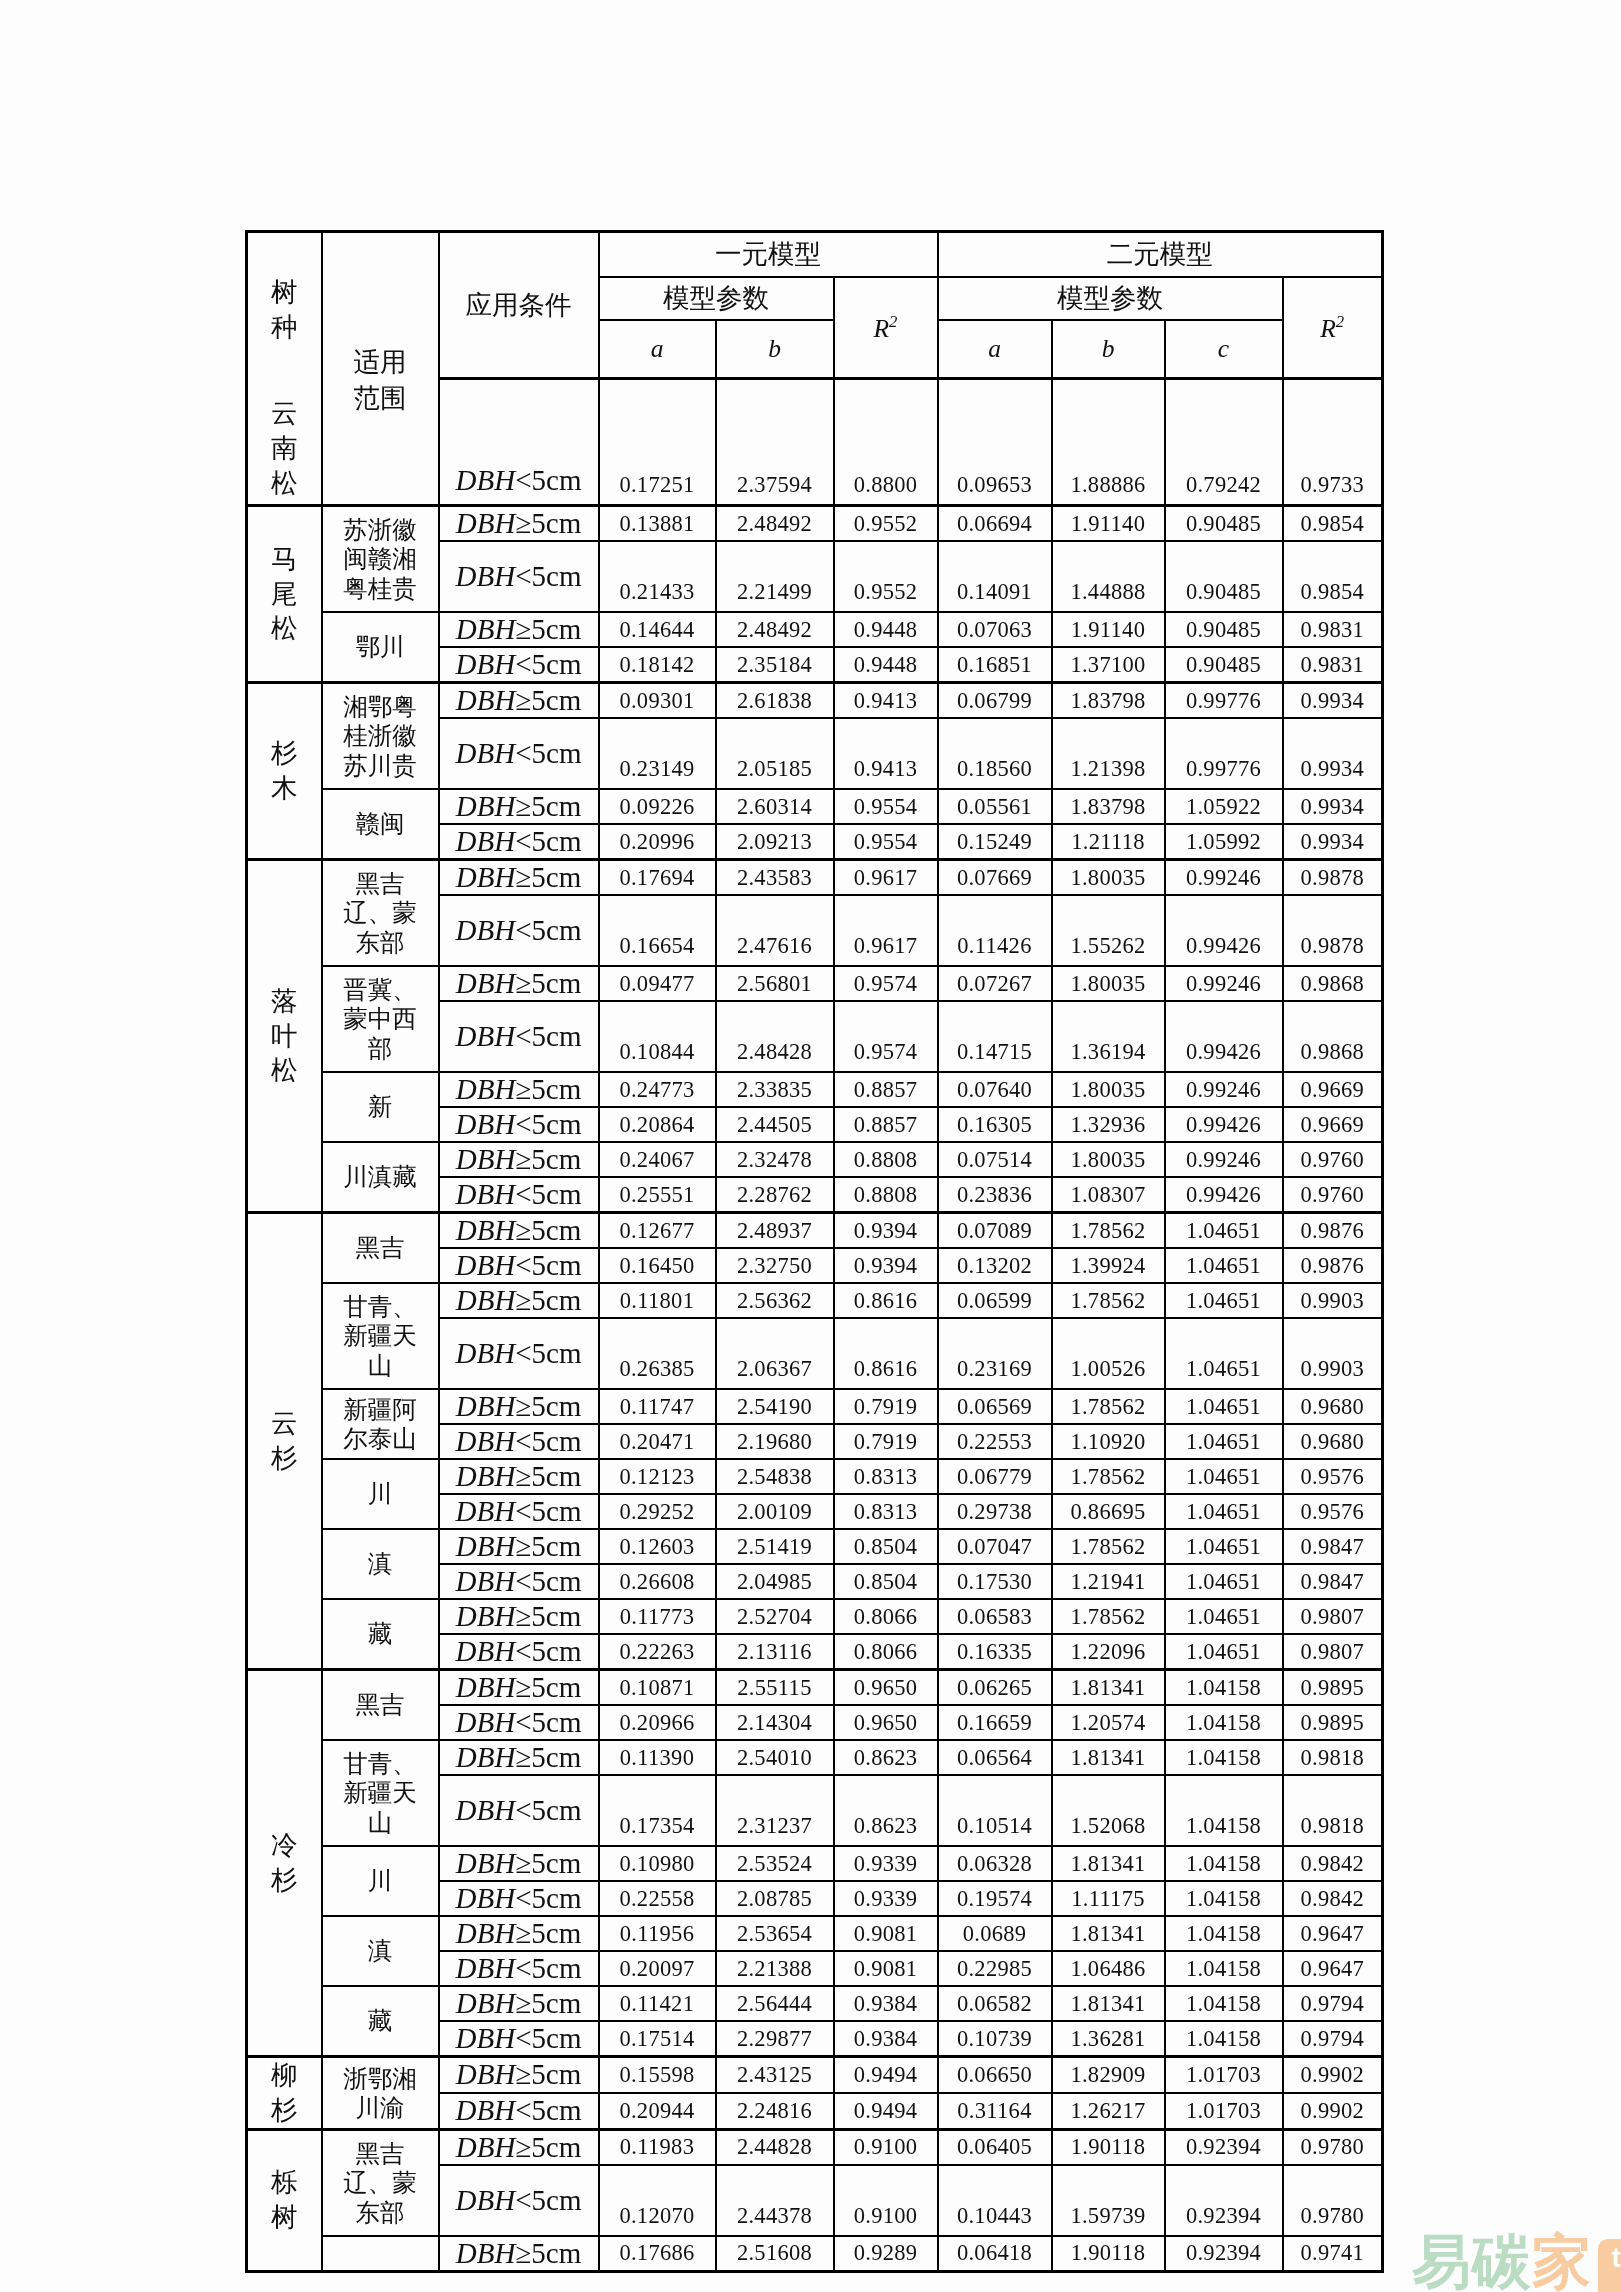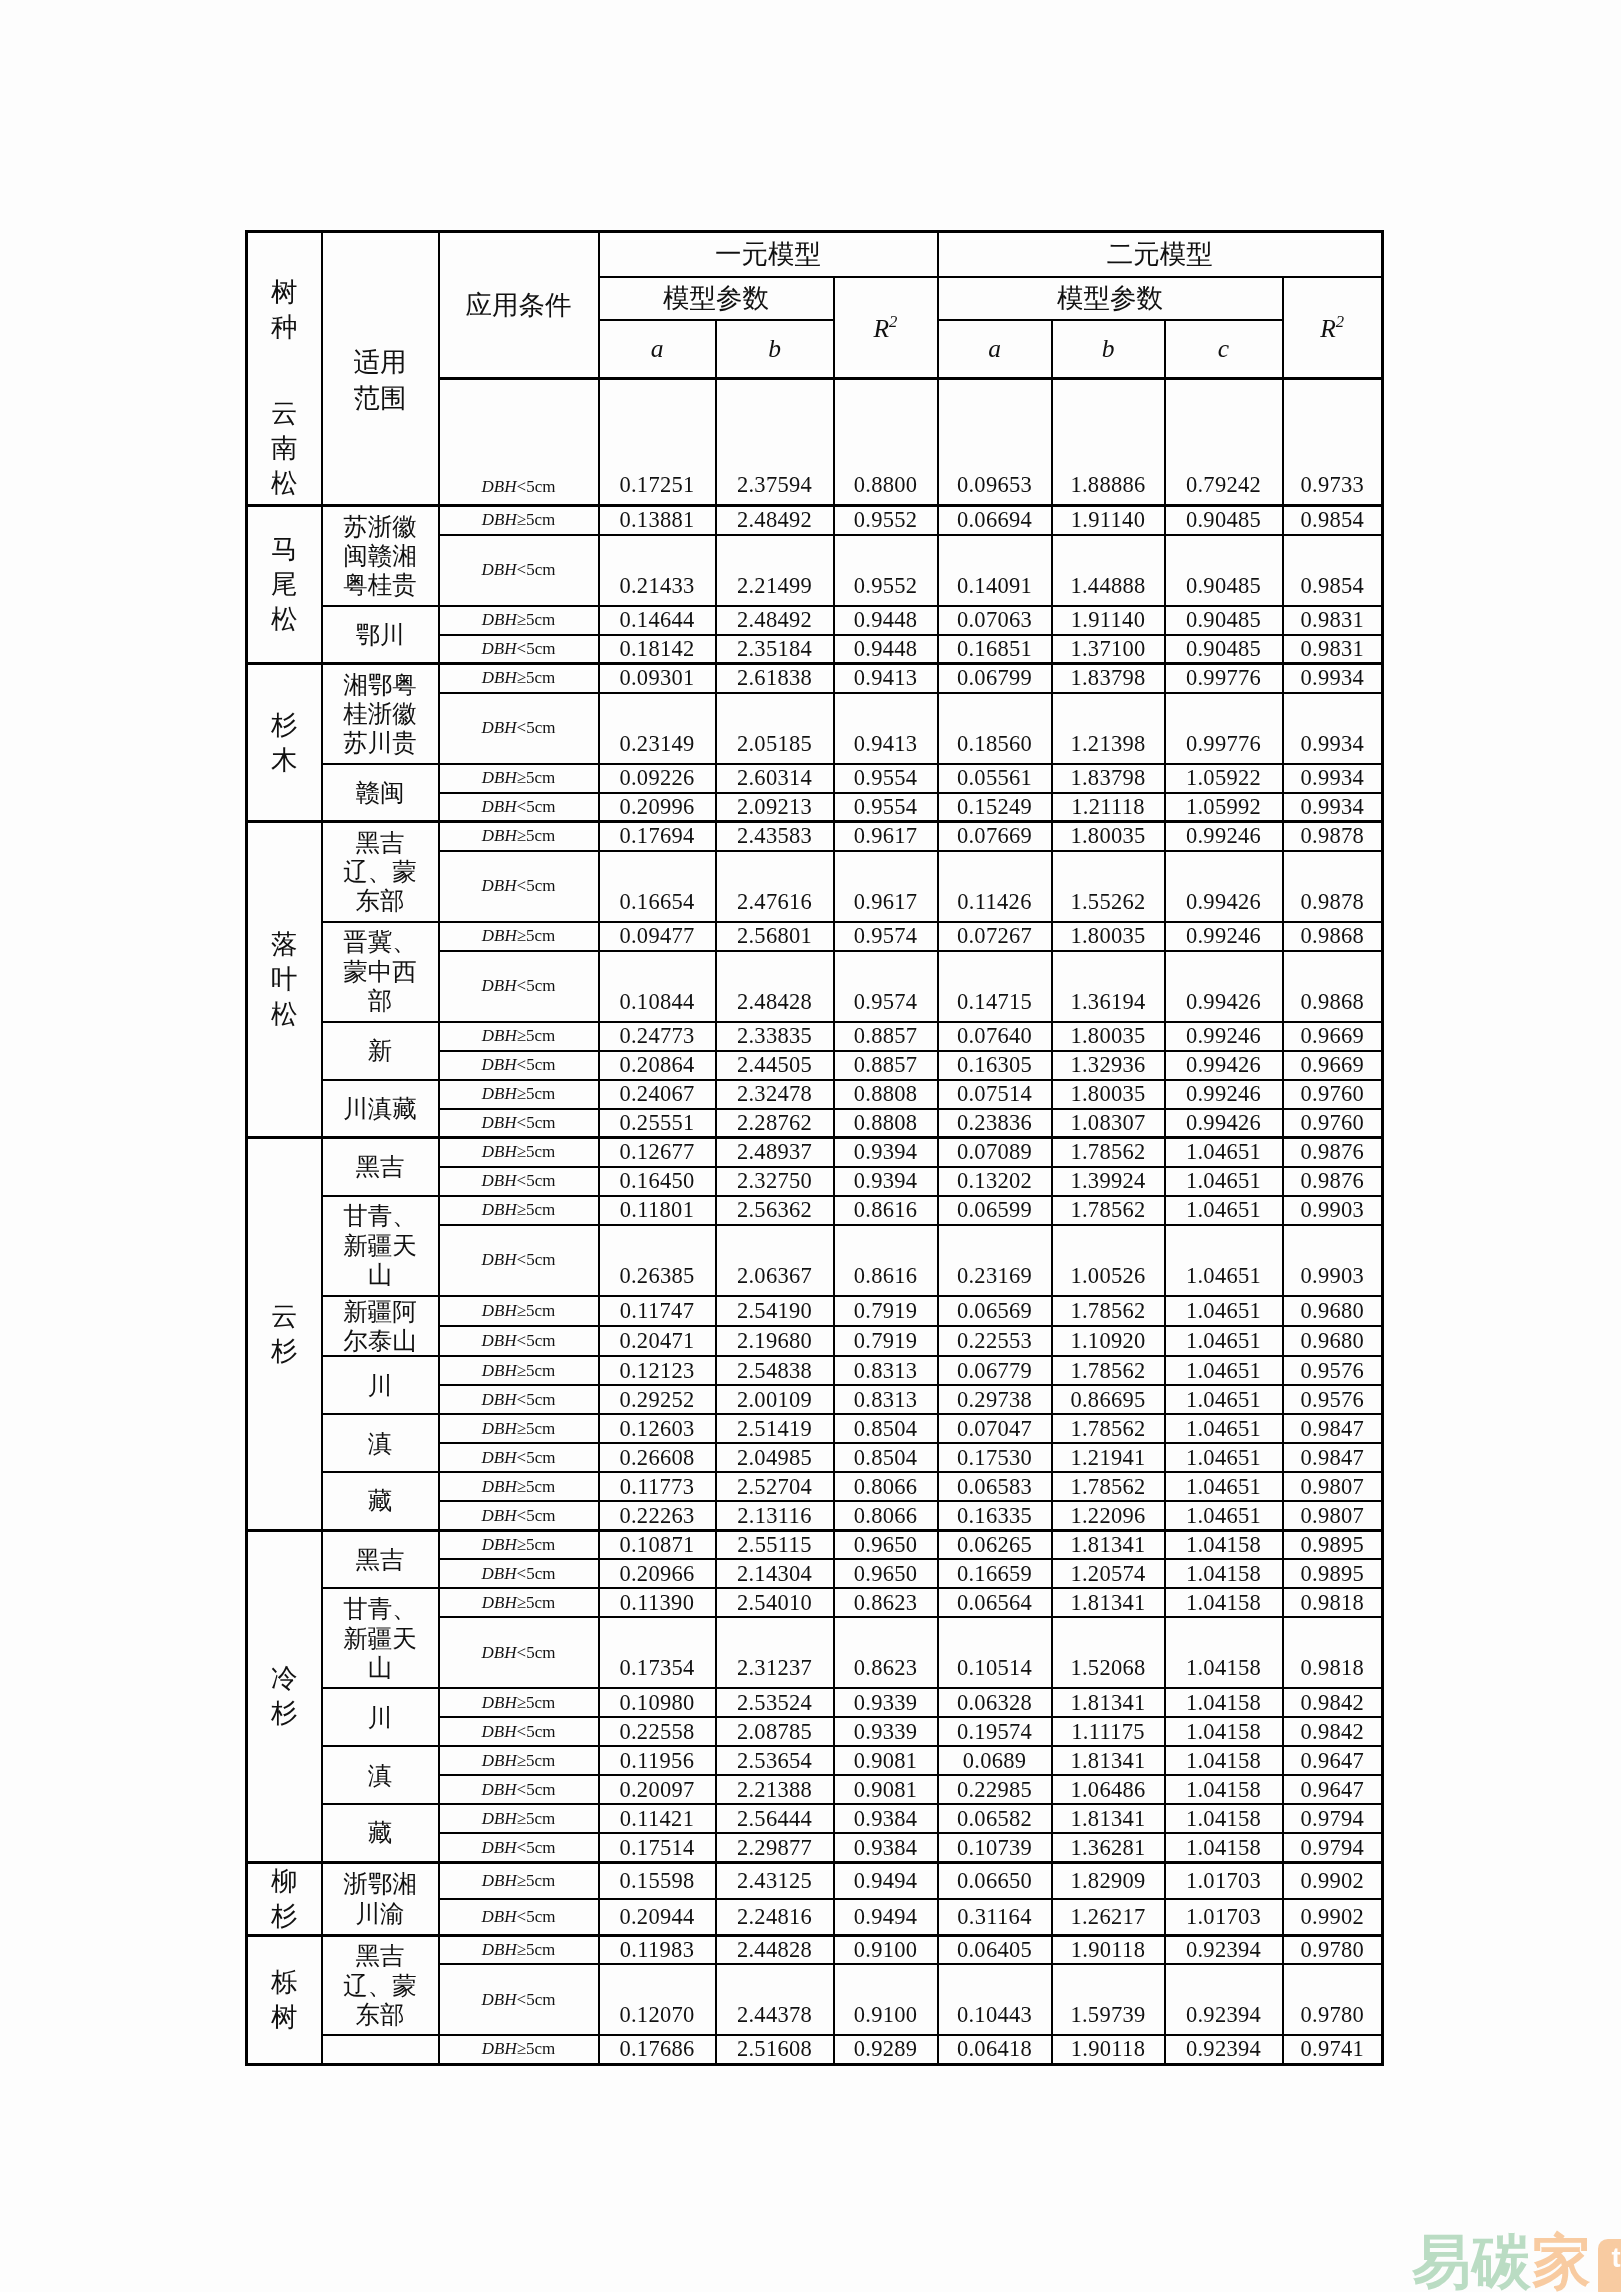--- a/index.html
+++ b/index.html
@@ -37,21 +37,21 @@
 
   .cn { font-size:26.5px; }
   td.th-species, td.th-range { vertical-align:top; }
   .vtext { white-space:pre-line; line-height:1.32; font-size:26.5px; text-align:center; }
   .th-species-inner { margin-top:39px; }
   .th-species-sp0 { margin-top:51px; }
   .th-range-inner { width:59px; margin:25px auto 0 auto; font-size:26.5px; line-height:1.35; }
   td.species-cell { font-size:26.5px; }
   td.range-cell { font-size:24.5px;margin-top:16px; }
   .range-text { white-space:pre-line; line-height:1.2; }
-  td.cond-cell { font-size:17px; }
+  td.cond-cell { font-size:29px; }
   td.cond-cell em { font-style:italic; }
   td.val-cell { font-size:22.5px; letter-spacing:0.3px; }
   td.model-head { font-size:26.5px; }
   td.params-head { font-size:26.5px; }
   td.r2-head { font-size:25.5px; font-style:italic;margin-left:48px; }
   td.r2-head sup { font-size:16.7px; }
   td.param-letter { font-size:25.5px; font-style:italic; }
   tr.tall td.val-cell, tr.xtall td.val-cell { vertical-align:bottom; padding-bottom:6px; }
   tr.xtall td.cond-cell { vertical-align:bottom; padding-bottom:6.9px; }
   tr.tall td.cond-cell { vertical-align:middle; }

